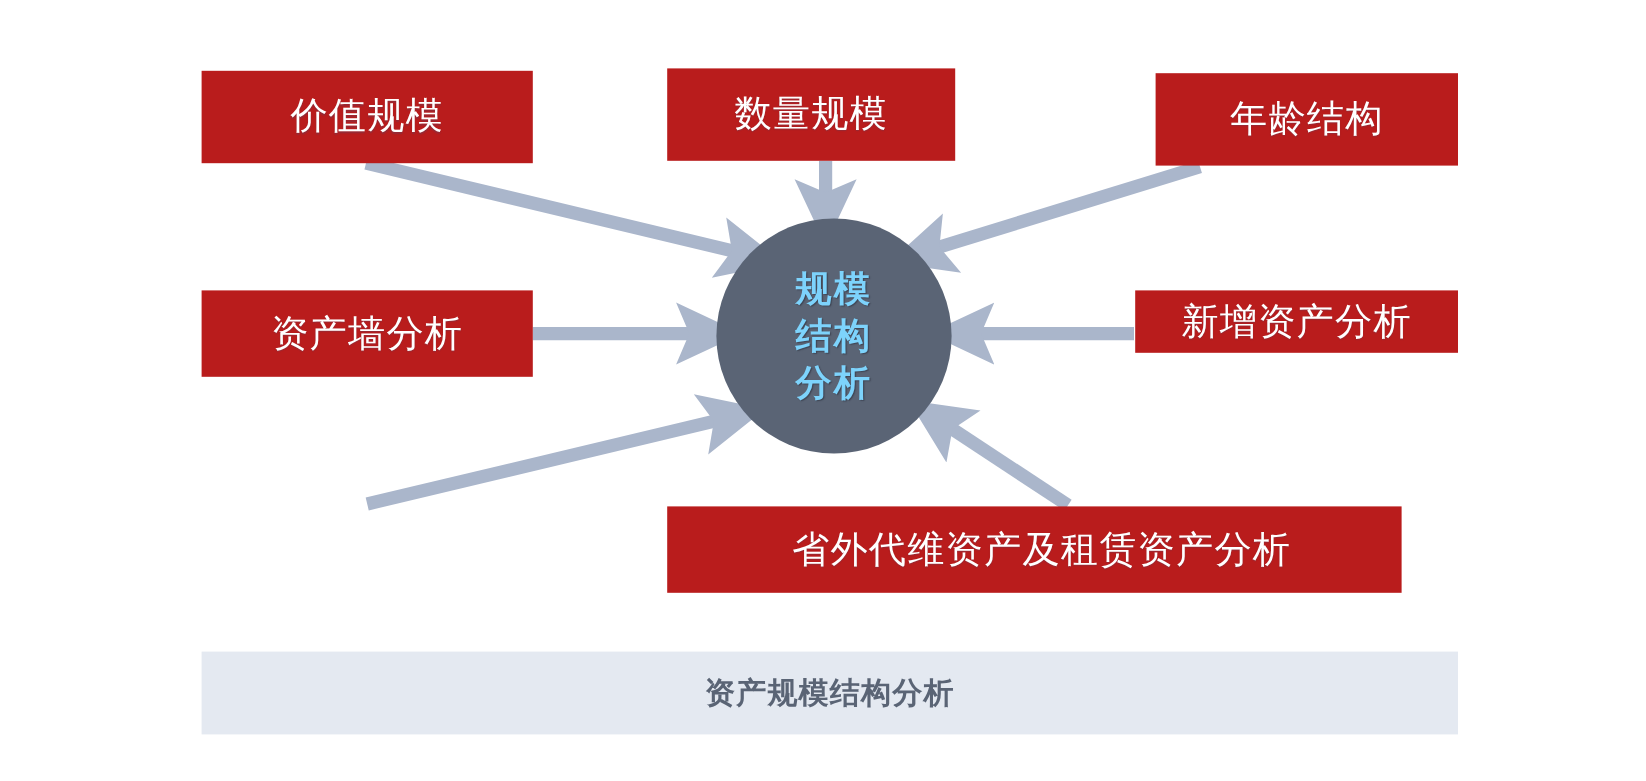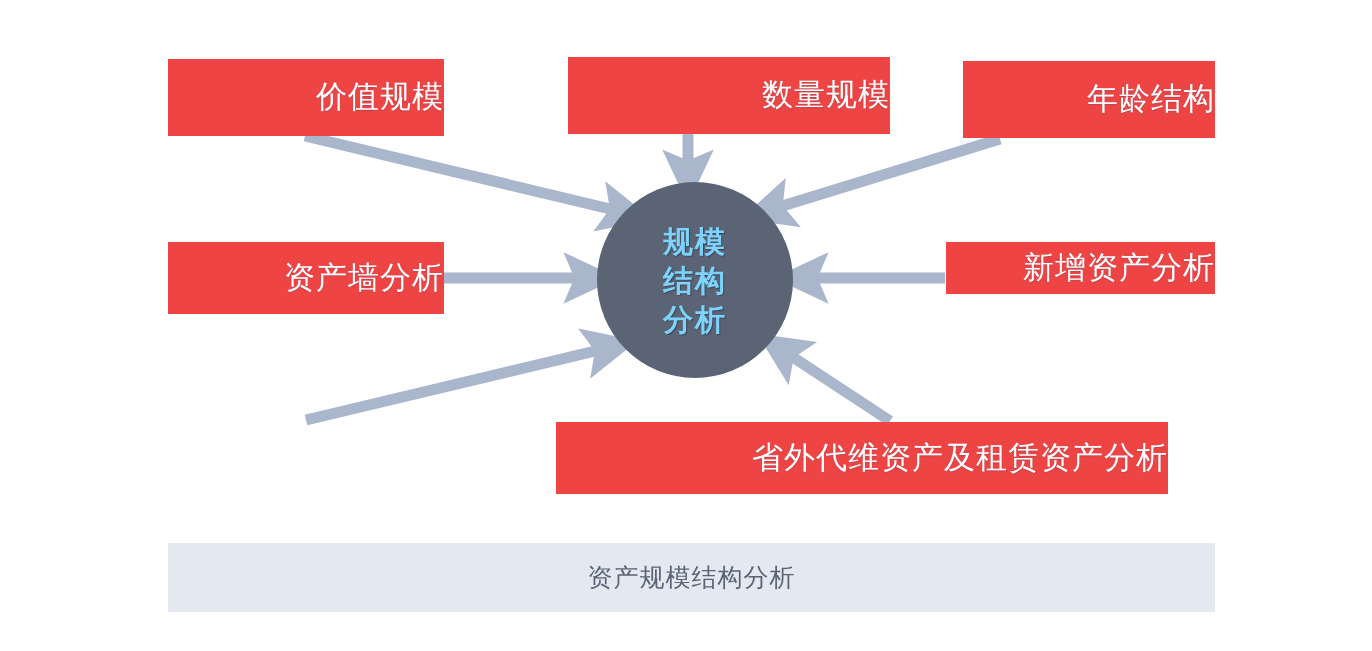--- a/index.html
+++ b/index.html
@@ -29,25 +29,25 @@
     left: 0;
     top: 0;
     width: 1372px;
     height: 651px;
     z-index: 1;
   }
 
   .node-box {
     position: absolute;
     z-index: 2;
-    background: #ef4444;
+    background: #b91c1c;
     color: #ffffff;
     display: flex;
     align-items: center;
-    justify-content: flex-end;
+    justify-content: center;
     font-size: 31px;
     line-height: 1.1;
     letter-spacing: 1px;
     white-space: nowrap;
     text-shadow: 0 1px 1px rgba(60,80,120,0.30);
   }
 
   #hub-circle {
     position: absolute;
     z-index: 3;
@@ -79,21 +79,21 @@
     top: 543px;
     width: 1047px;
     height: 69px;
     background: #E4E9F1;
     display: flex;
     align-items: center;
     justify-content: center;
   }
   #footer-bar .footer-text {
     font-size: 25px;
-    font-weight: normal;
+    font-weight: bold;
     color: #5A6475;
     letter-spacing: 1px;
   }
 </style>
 </head>
 <body>
 
 <div id="canvas">
 
   <svg id="arrow-layer" viewBox="0 0 1372 651" width="1372" height="651" xmlns="http://www.w3.org/2000/svg">
@@ -115,21 +115,21 @@
 
     <line x1="306" y1="420" x2="612" y2="347" stroke="#AAB6CB" stroke-width="11" marker-end="url(#ah)"></line>
 
     <line x1="890" y1="421" x2="779" y2="348" stroke="#AAB6CB" stroke-width="11" marker-end="url(#ah)"></line>
   </svg>
 
   <div class="node-box" style="left:168px; top:59px; width:276px; height:77px;">
     <span>价值规模</span>
   </div>
 
-  <div class="node-box" style="left:556px; top:57px; width:322px; height:77px;margin-left:12px;">
+  <div class="node-box" style="left:556px; top:57px; width:240px; height:77px;">
     <span>数量规模</span>
   </div>
 
   <div class="node-box" style="left:168px; top:242px; width:276px; height:72px;">
     <span>资产墙分析</span>
   </div>
 
   <div class="node-box" style="left:963px; top:61px; width:252px; height:77px;">
     <span>年龄结构</span>
   </div>

